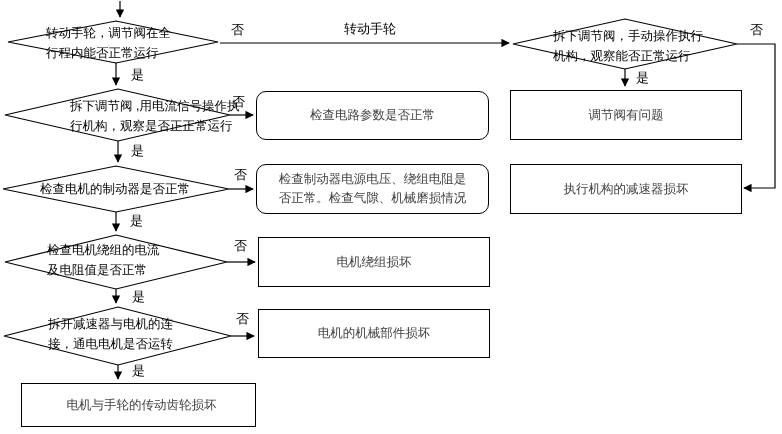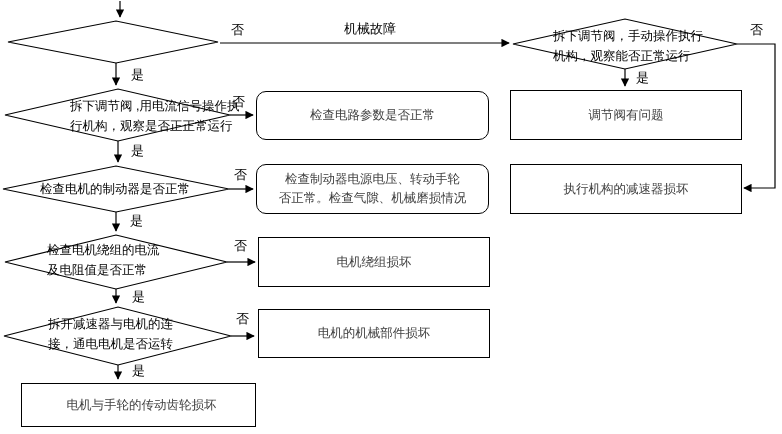--- a/index.html
+++ b/index.html
@@ -51,43 +51,45 @@
     <g stroke="#000" stroke-width="1.2" fill="#fff">
       <polygon points="8,42 116,21 218,42 116,63"></polygon>
       <polygon points="5,115 118,89 230,115 118,141"></polygon>
       <polygon points="3,189 116,166 229,189 116,212"></polygon>
       <polygon points="5,262 116,235 227,262 116,289"></polygon>
       <polygon points="4,336 118,307 231,336 118,365"></polygon>
       <polygon points="513,44 625,19 737,44 625,69"></polygon>
     </g>
   </svg>
 
+  <div class="dtext" style="left:46px; top:23px;">转动手轮，调节阀在全
+行程内能否正常运行</div>
   <div class="dtext" style="left:29px; top:96px;margin-left:41px;">拆下调节阀 ,用电流信号操作执
 行机构，观察是否正正常运行</div>
   <div class="dtext" style="left:40px; top:179px;text-align:right;">检查电机的制动器是否正常</div>
   <div class="dtext" style="left:47px; top:240px;">检查电机绕组的电流
 及电阻值是否正常</div>
   <div class="dtext" style="left:48px; top:314px;">拆开减速器与电机的连
 接，通电电机是否运转</div>
   <div class="dtext" style="left:553px; top:26px;">拆下调节阀，手动操作执行
 机构，观察能否正常运行</div>
 
   <div class="box rounded" style="left:256px; top:91px; width:231px; height:47px;">检查电路参数是否正常</div>
-  <div class="box rounded" style="left:256px; top:164px; width:231px; height:48px;">检查制动器电源电压、转动手轮
+  <div class="box rounded" style="left:256px; top:164px; width:231px; height:48px;">检查制动器电源电压、绕组电阻是
 否正常。检查气隙、机械磨损情况</div>
   <div class="box" style="left:258px; top:237px; width:230px; height:48px;">电机绕组损坏</div>
   <div class="box" style="left:258px; top:309px; width:230px; height:47px;">电机的机械部件损坏</div>
 
   <div class="box" style="left:510px; top:90px; width:230px; height:48px;">调节阀有问题</div>
   <div class="box" style="left:510px; top:164px; width:230px; height:48px;">执行机构的减速器损坏</div>
 
   <div class="box" style="left:21px; top:383px; width:227px; height:42px;padding-left:6px;">电机与手轮的传动齿轮损坏</div>
 
   <div class="elabel" style="left:231px; top:23px;">否</div>
-  <div class="elabel" style="left:344px; top:22px;">机械故障</div>
+  <div class="elabel" style="left:344px; top:22px;">转动手轮</div>
   <div class="elabel" style="left:750px; top:23px;">否</div>
   <div class="elabel" style="left:636px; top:71px;">是</div>
   <div class="elabel" style="left:131px; top:68px;">是</div>
   <div class="elabel" style="left:232px; top:95px;">否</div>
   <div class="elabel" style="left:131px; top:144px;">是</div>
   <div class="elabel" style="left:234px; top:168px;">否</div>
   <div class="elabel" style="left:130px; top:214px;">是</div>
   <div class="elabel" style="left:234px; top:239px;">否</div>
   <div class="elabel" style="left:132px; top:290px;">是</div>
   <div class="elabel" style="left:236px; top:312px;">否</div>

